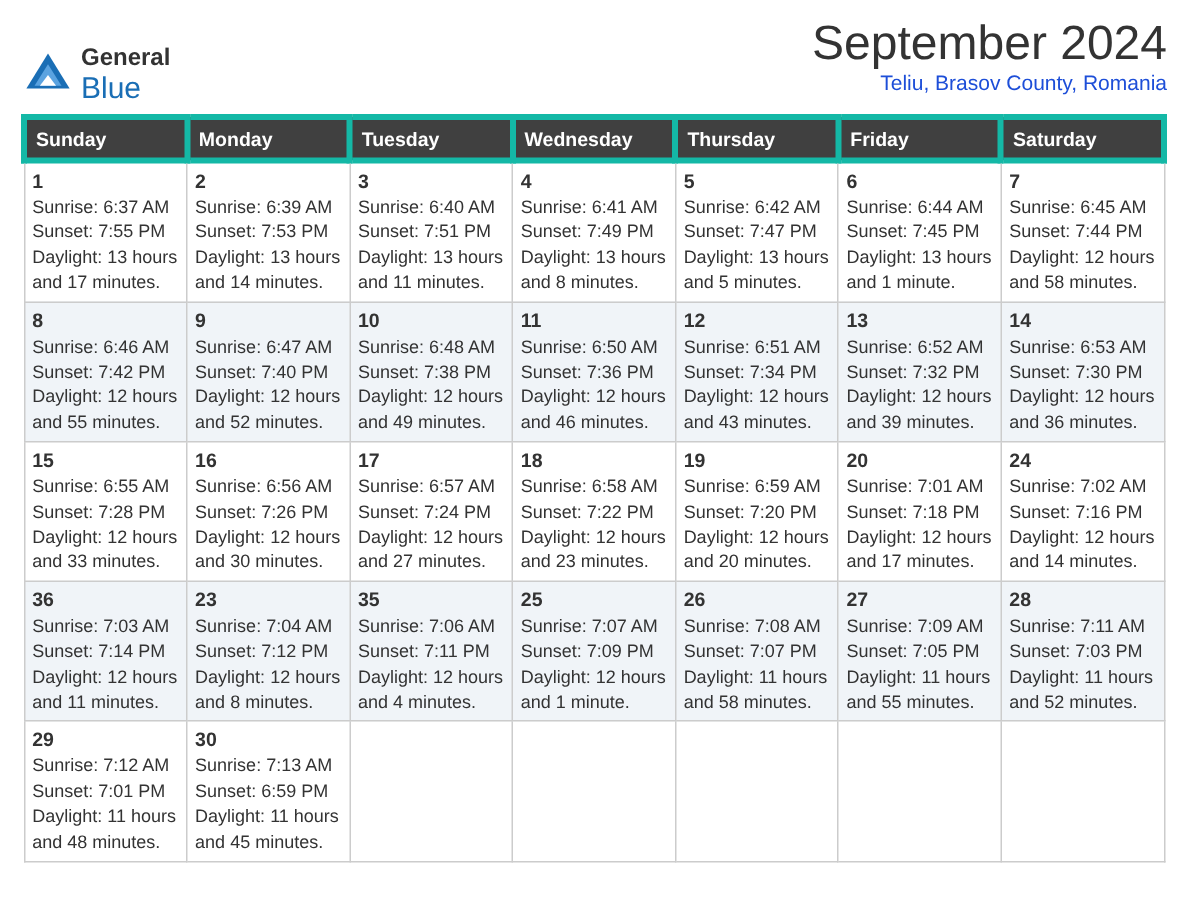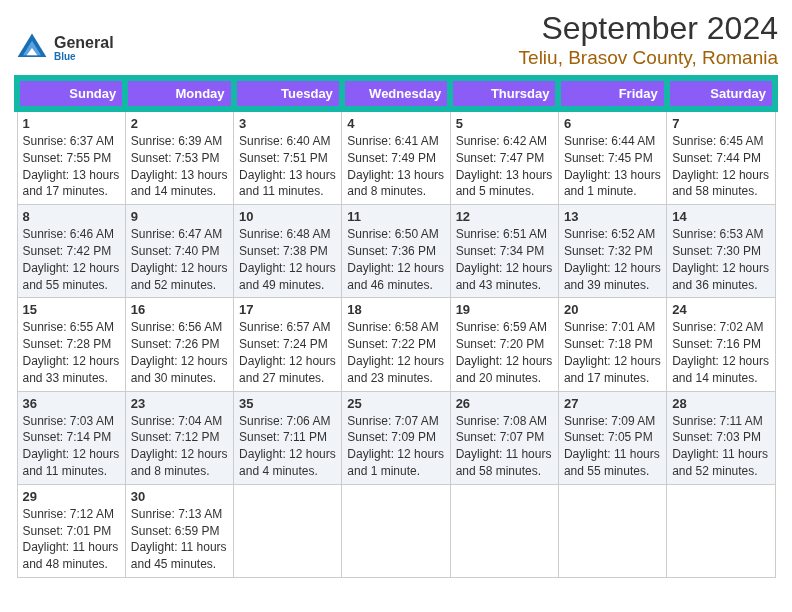--- a/index.html
+++ b/index.html
@@ -33,52 +33,52 @@
       display: flex;
       flex-direction: column;
       line-height: 1.1;
     }
     .logo-general {
       font-size: 16px;
       font-weight: bold;
       color: #333;
     }
     .logo-blue {
-      font-size: 10px;
-      font-weight: bold;
+      font-size: 20px;
+      font-weight: normal;
       color: #1a6eb5;
     }
     .logo-icon {
       width: 36px;
       height: 36px;
     }
     .title-section {
       text-align: right;
     }
     .month-title {
       font-size: 32px;
       font-weight: normal;
       color: #333;
     }
     .subtitle {
-      font-size: 19px;
-      color: #a16207;
+      font-size: 14px;
+      color: #1d4ed8;
     }
     .calendar {
       width: 100%;
       border-collapse: collapse;
     }
     .calendar th {
-      background-color: #8b5cf6;
+      background-color: #404040;
       color: #fff;
-      text-align: right;
+      text-align: left;
       padding: 5px 6px;
       font-size: 13px;
       font-weight: bold;
-      border: 6px solid #14b8a6;
+      border: 4px solid #14b8a6;
     }
     .calendar td {
       border: 1px solid #ccc;
       vertical-align: top;
       padding: 4px 5px;
       width: calc(100% / 7);
       background: #fff;
     }
     .calendar tr:nth-child(even) td {
       background: #f0f4f8;

